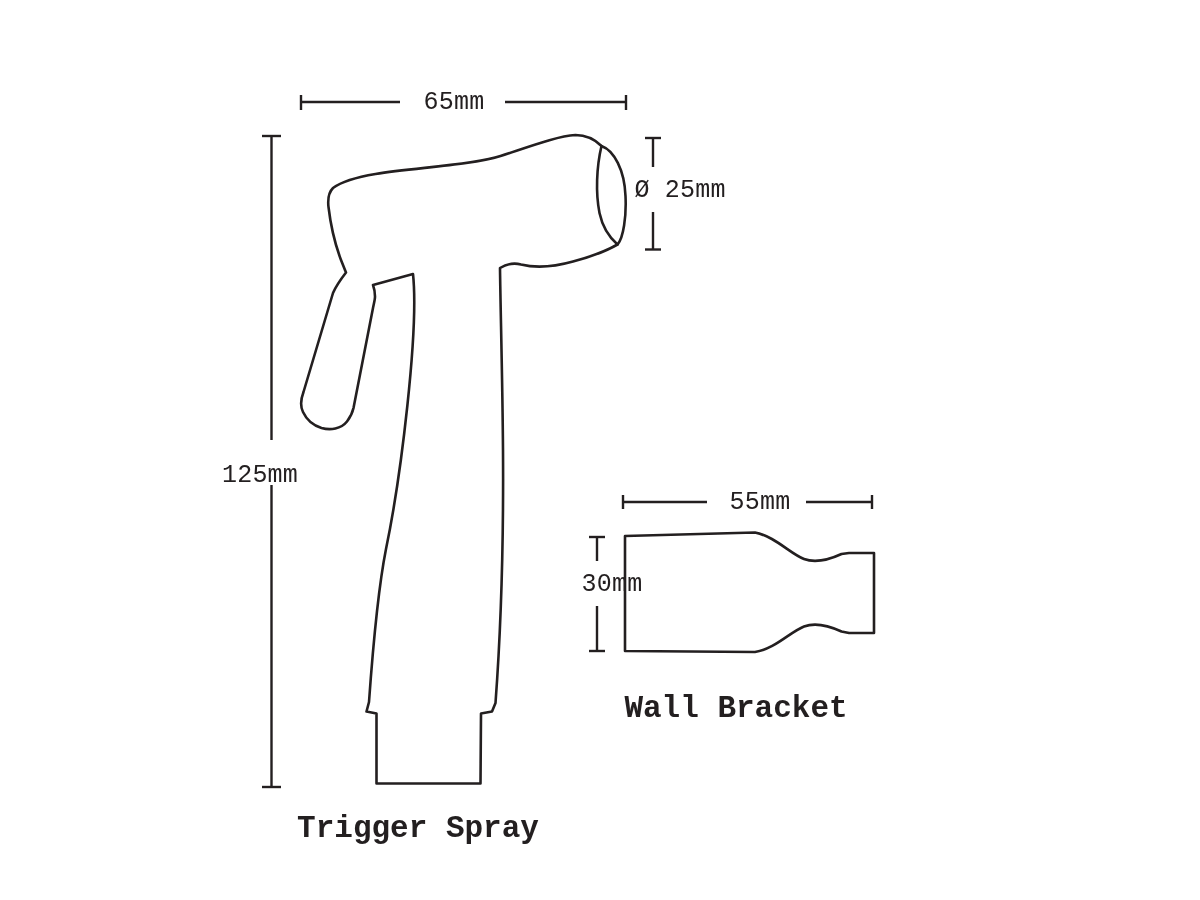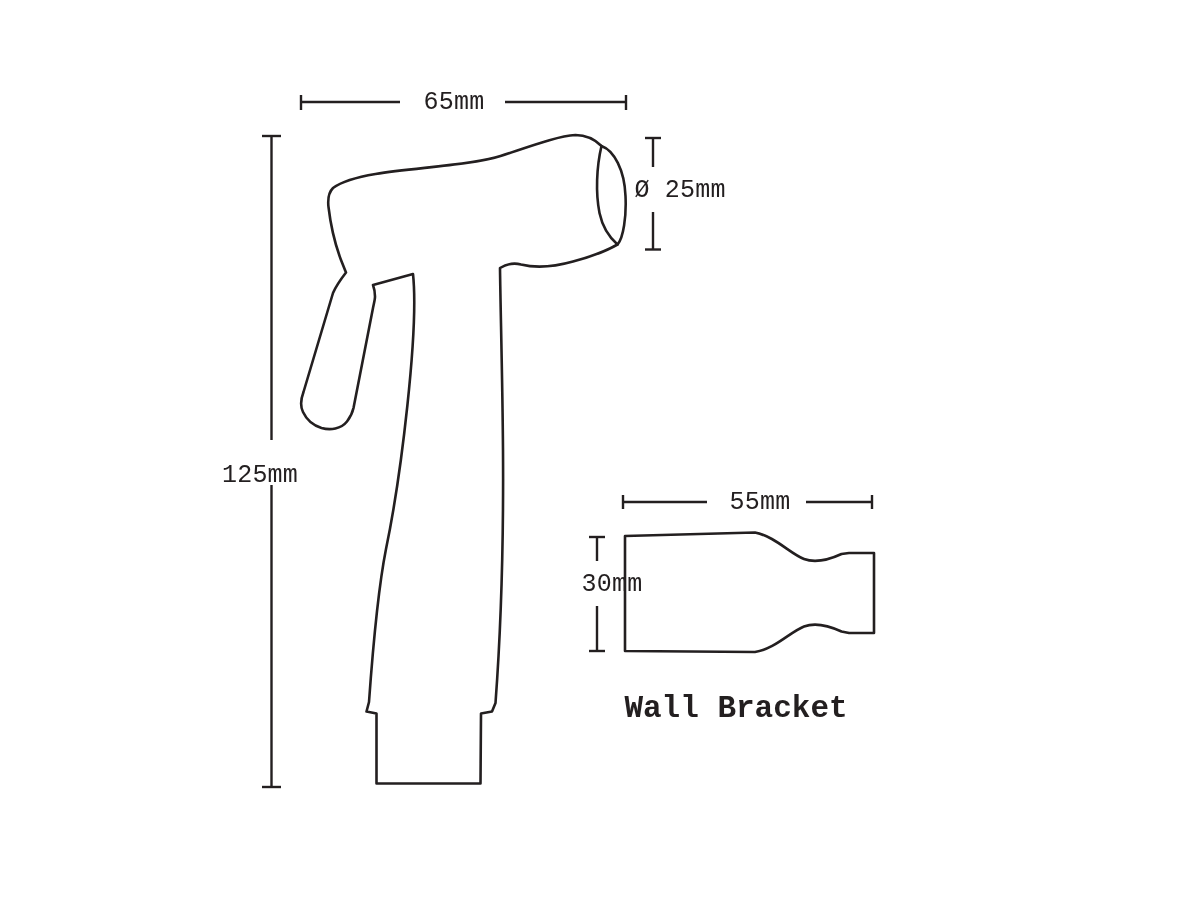--- a/index.html
+++ b/index.html
@@ -153,16 +153,17 @@
   <div class="lbl" style="left:454px; top:102px;">65mm</div>
 
   <div class="lbl" style="left:260px; top:475px;">125mm</div>
 
   <div class="lbl" style="left:680px; top:190px;">Ø 25mm</div>
 
   <div class="lbl" style="left:760px; top:502px;">55mm</div>
 
   <div class="lbl" style="left:612px; top:584px;">30mm</div>
 
+  <div class="lbl caption" style="left:418px; top:828px;">Trigger Spray</div>
 
   <div class="lbl caption" style="left:736px; top:700px;margin-top:8px;">Wall Bracket</div>
 
 </div>
 
 </body></html>

